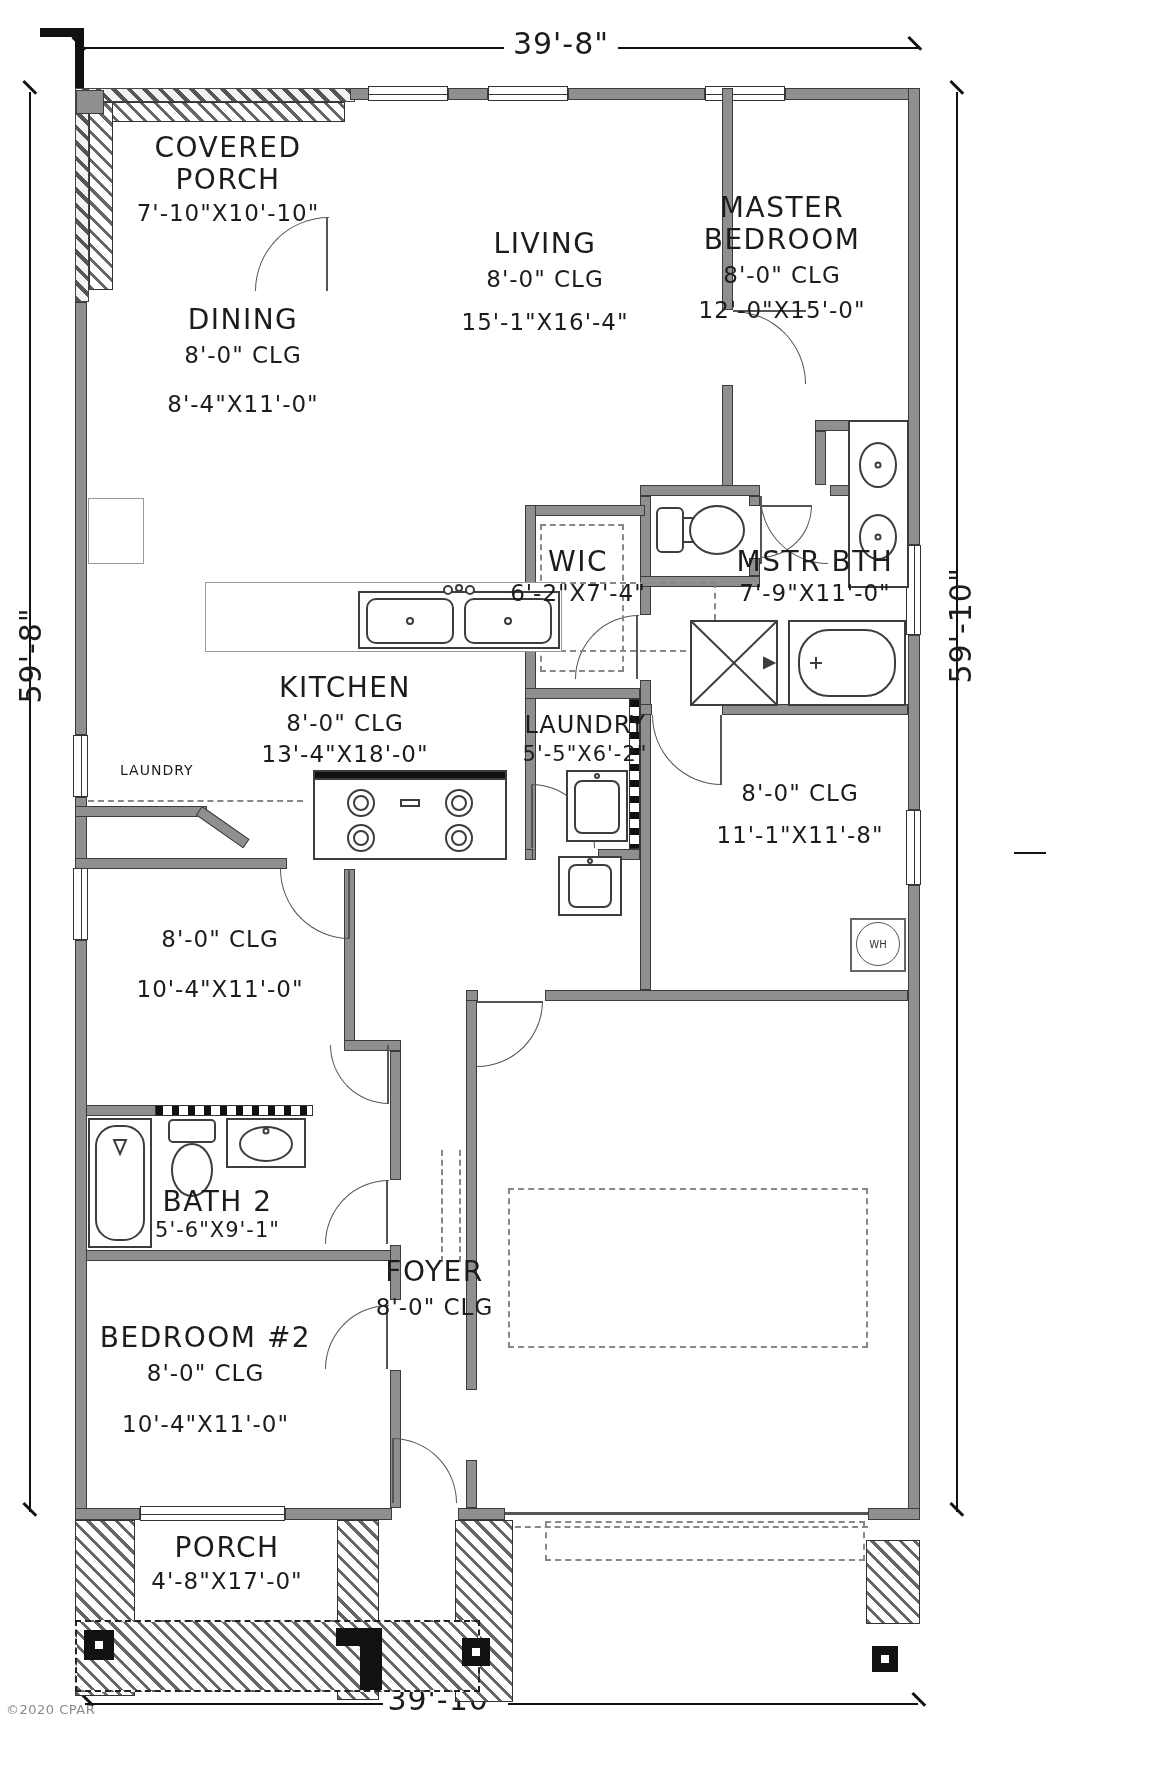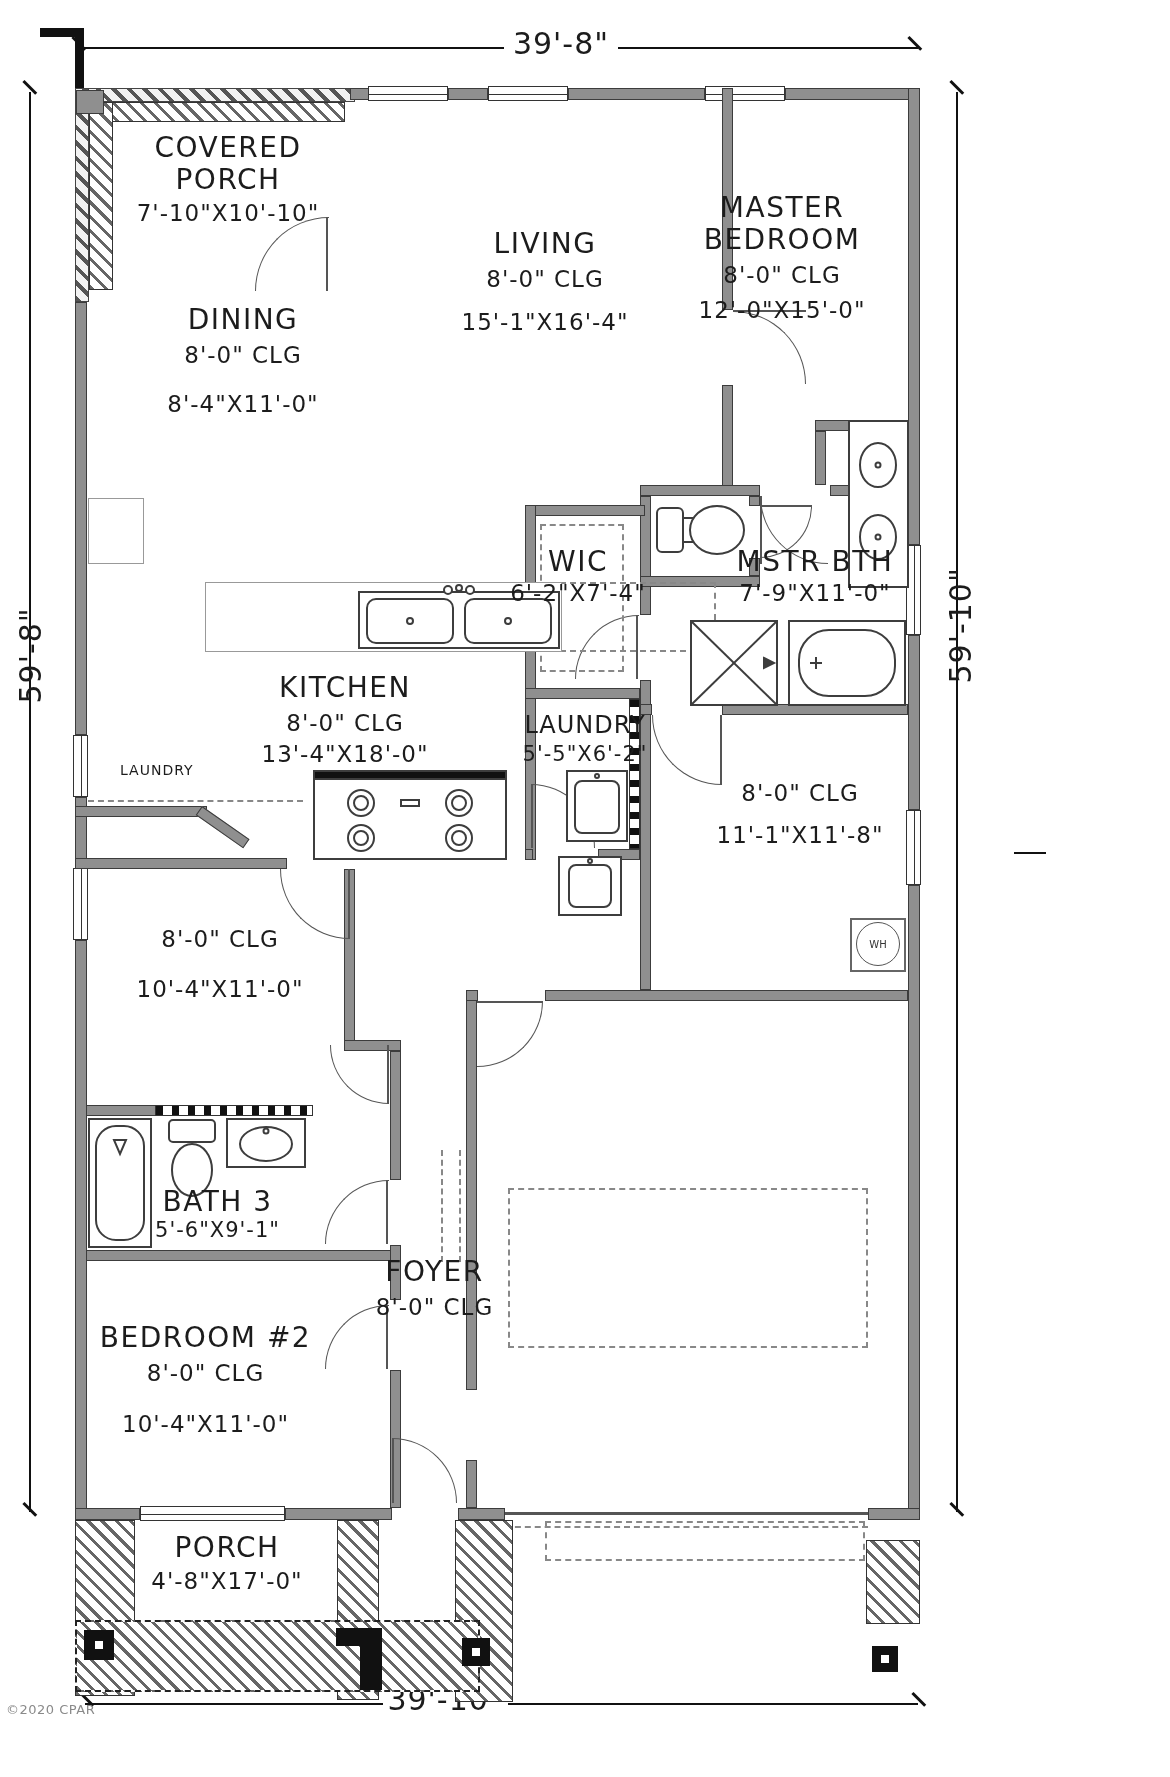--- a/index.html
+++ b/index.html
@@ -361,21 +361,21 @@
     <div class="rsub">8'-0" CLG</div>
     <div class="rdim">11'-1"X11'-8"</div>
   </div>
 
   <div class="rlabel" style="left:75px;top:920px;width:290px;">
     <div class="rsub">8'-0" CLG</div>
     <div class="rdim" style="margin-top:24px;">10'-4"X11'-0"</div>
   </div>
 
   <div class="rlabel" style="left:130px;top:1186px;width:175px;">
-    <div class="rname">BATH 3</div>
+    <div class="rname">BATH 2</div>
     <div class="rdim" style="margin-top:0;font-size:21px;">5'-6"X9'-1"</div>
   </div>
 
   <div class="rlabel" style="left:352px;top:1256px;width:165px;">
     <div class="rname">FOYER</div>
     <div class="rsub">8'-0" CLG</div>
   </div>
 
   <div class="rlabel" style="left:78px;top:1322px;width:255px;">
     <div class="rname">BEDROOM #2</div>

